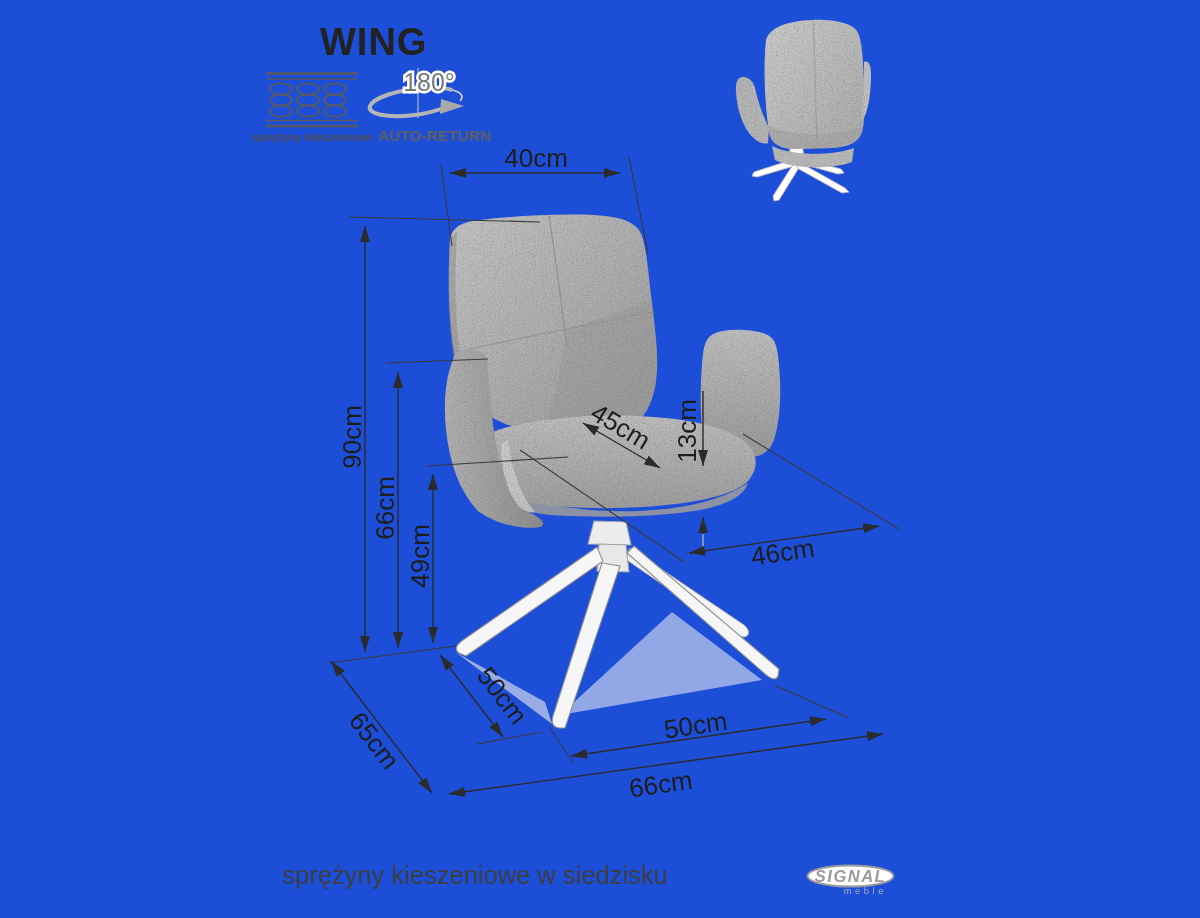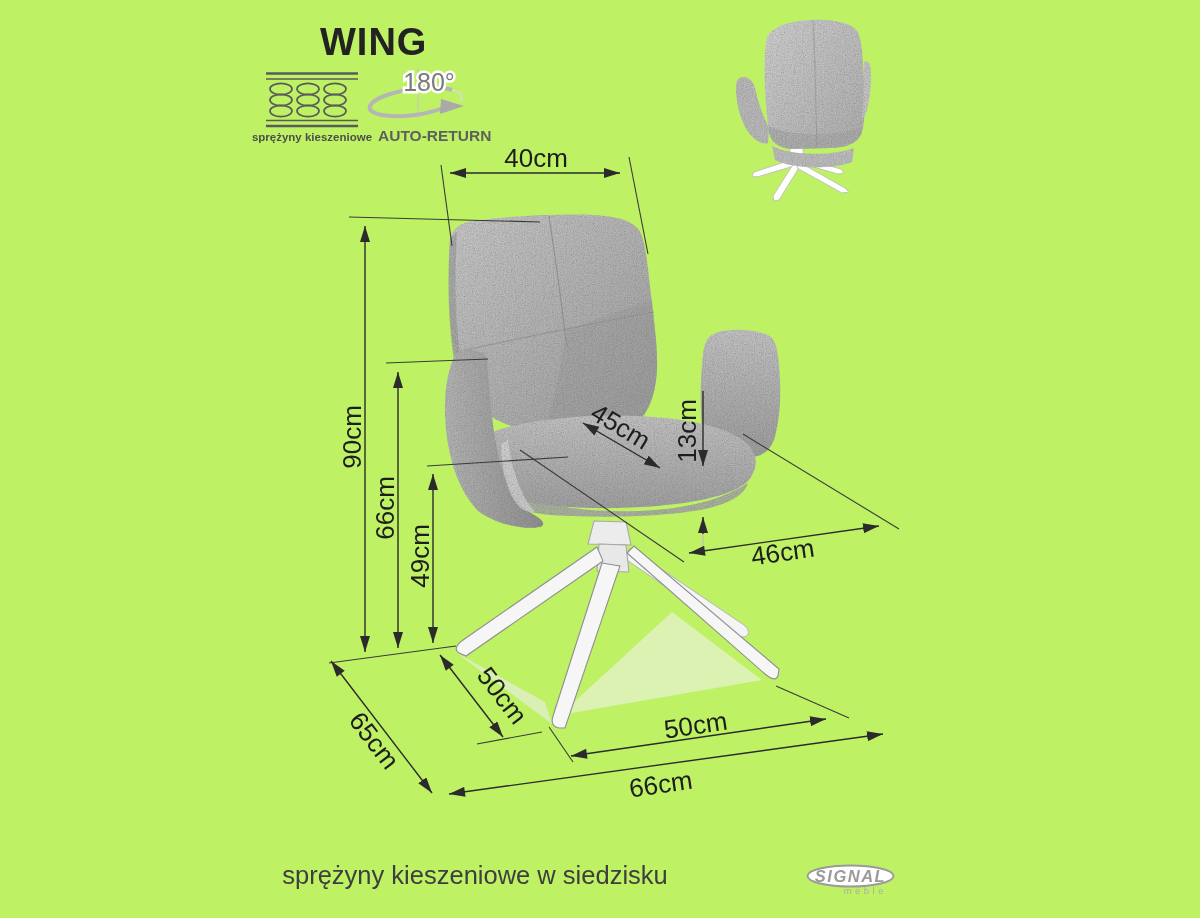--- a/index.html
+++ b/index.html
@@ -1,16 +1,16 @@
 <!DOCTYPE html>
 <html><head>
 <meta charset="utf-8">
 <style>
   html,body{margin:0;padding:0;background:#ffffff;}
-  .stage{position:relative;width:1200px;height:918px;background:#bef264;overflow:hidden;
+  .stage{position:relative;width:1200px;height:918px;background:#1d4ed8;overflow:hidden;
          font-family:"Liberation Sans", sans-serif;}
   svg{display:block}
   svg text{font-family:"Liberation Sans", sans-serif;}
   .dim-label{font-size:26px;fill:#1d1d1d;}
   .dimline{stroke:#2b2b2b;stroke-width:1.4;fill:none;}
   .refline{stroke:#3a3a3a;stroke-width:1.1;fill:none;}
 </style>
 </head>
 <body>
 

